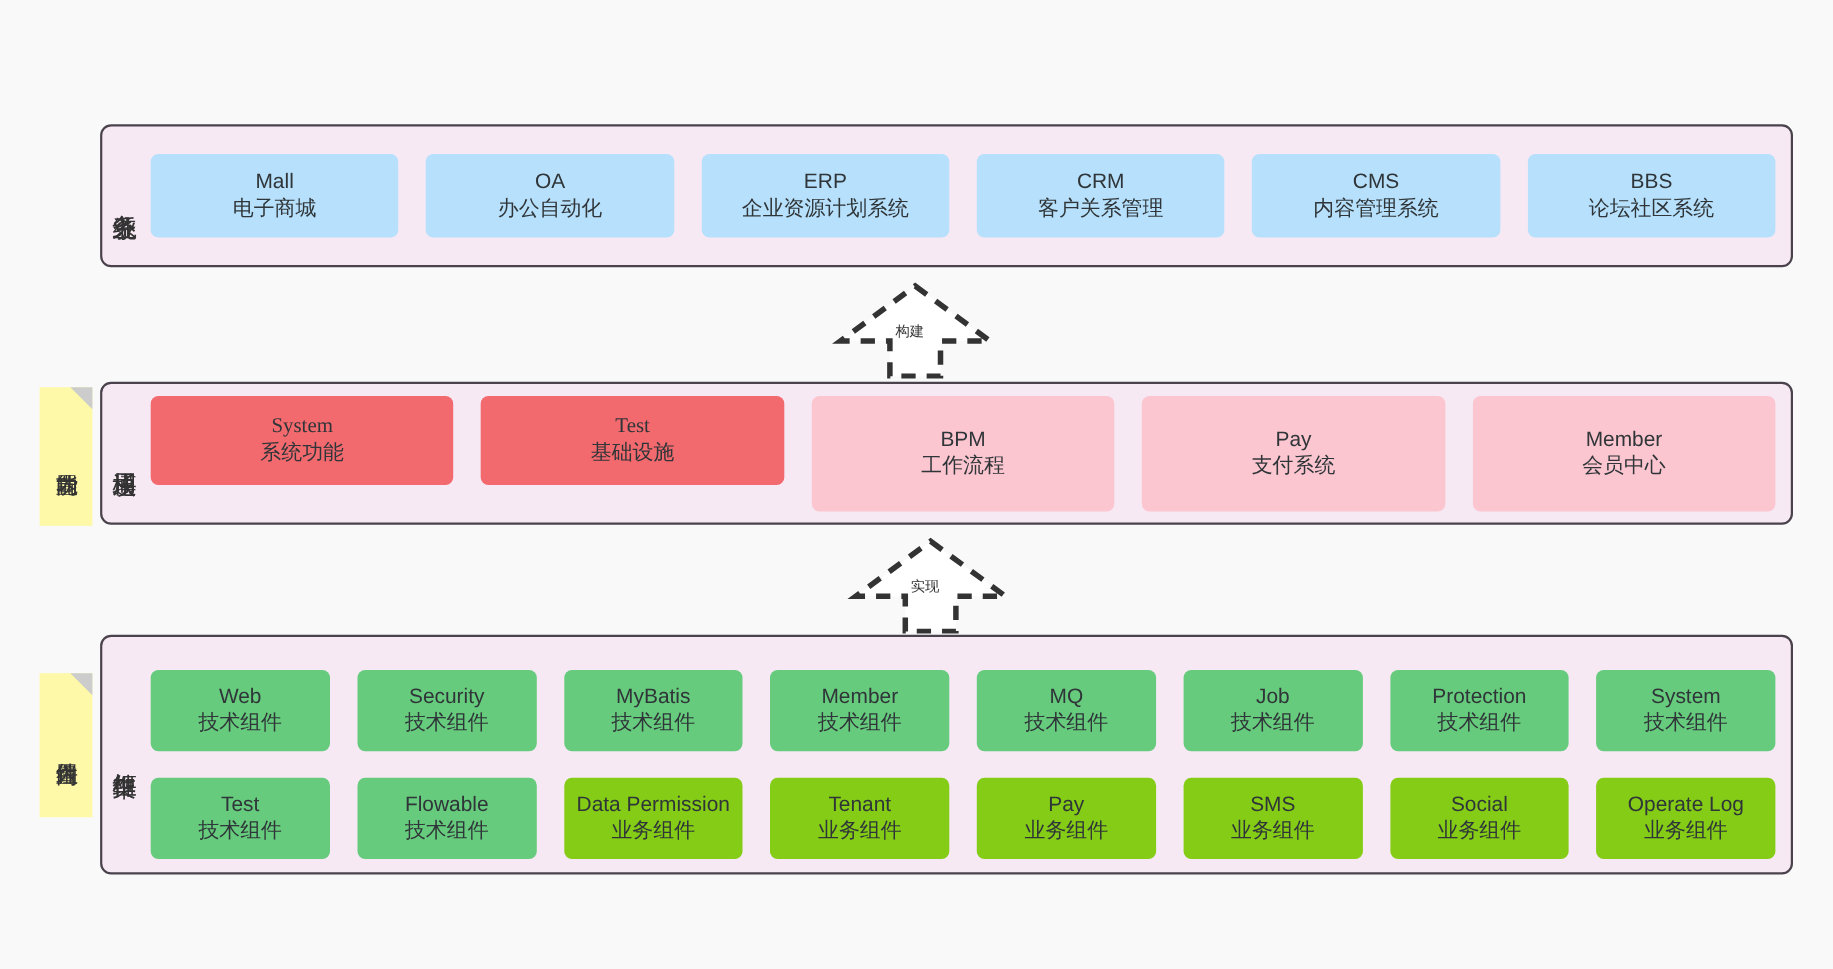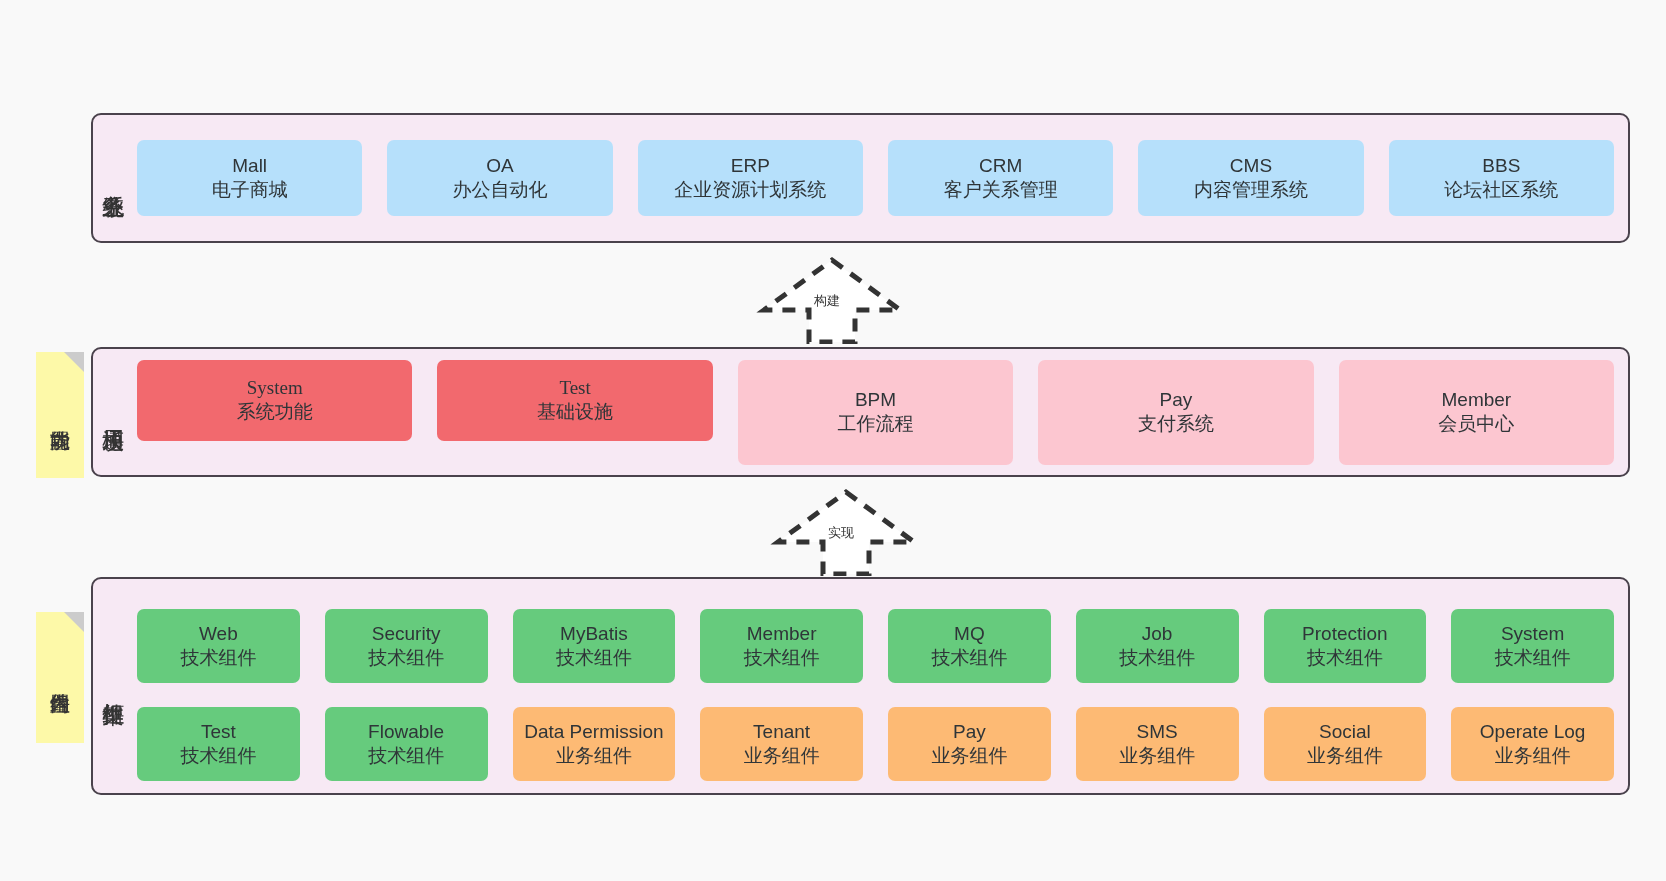--- a/index.html
+++ b/index.html
@@ -78,21 +78,21 @@
     padding: 4px 6px;
     min-width: 0;
   }
   .box .t1 { display: block; text-align: right; }
   .box .t2 { display: block; }
 
   .box.blue   { background: #b6e0fb; height: 76px; }
   .box.red    { background: #f2696e; height: 81px; font-family: Liberation Serif, serif; }
   .box.pink   { background: #fcc6d0; height: 105px; }
   .box.green  { background: #66cb7d; height: 74px; }
-  .box.lgreen { background: #fdba74; height: 74px; }
+  .box.lgreen { background: #84cc16; height: 74px; }
 
   
   #layer-business { left: 91px;  top: 113px; width: 1539px; height: 130px; }
   #layer-common   { left: 91px;  top: 347px; width: 1539px; height: 130px; }
   #layer-framework{ left: 91px;  top: 577px; width: 1539px; height: 218px; }
 
   #layer-framework .layer-body { gap: 24px; padding-top: 10px; padding-bottom: 10px; margin-top: 17px; }
 
   
   .note {

